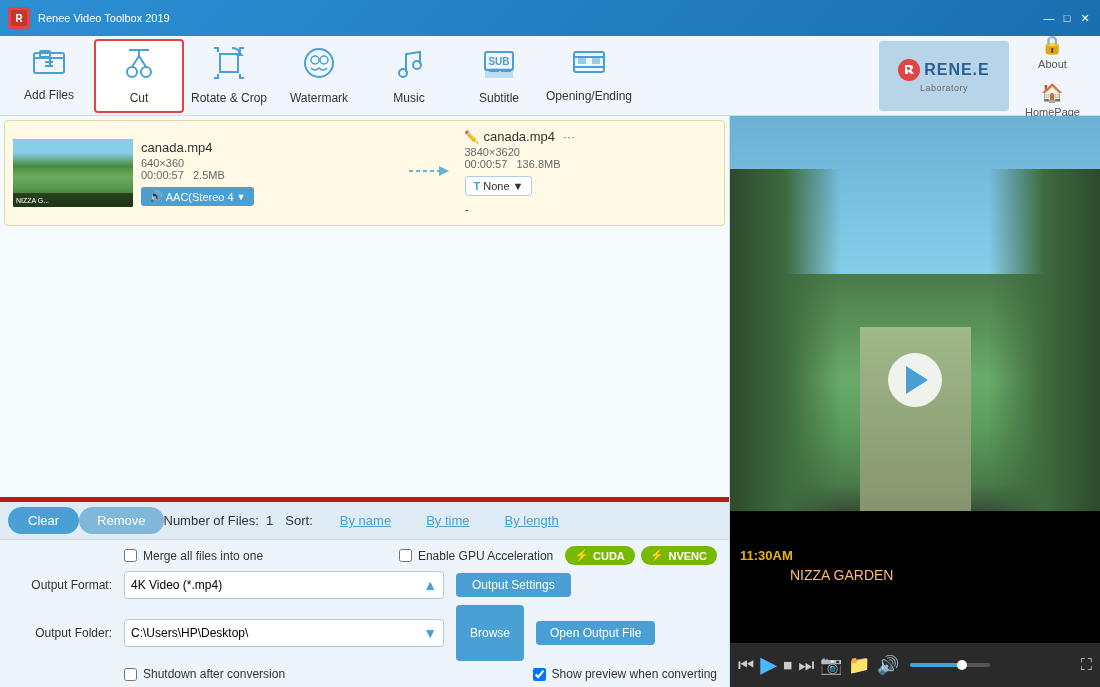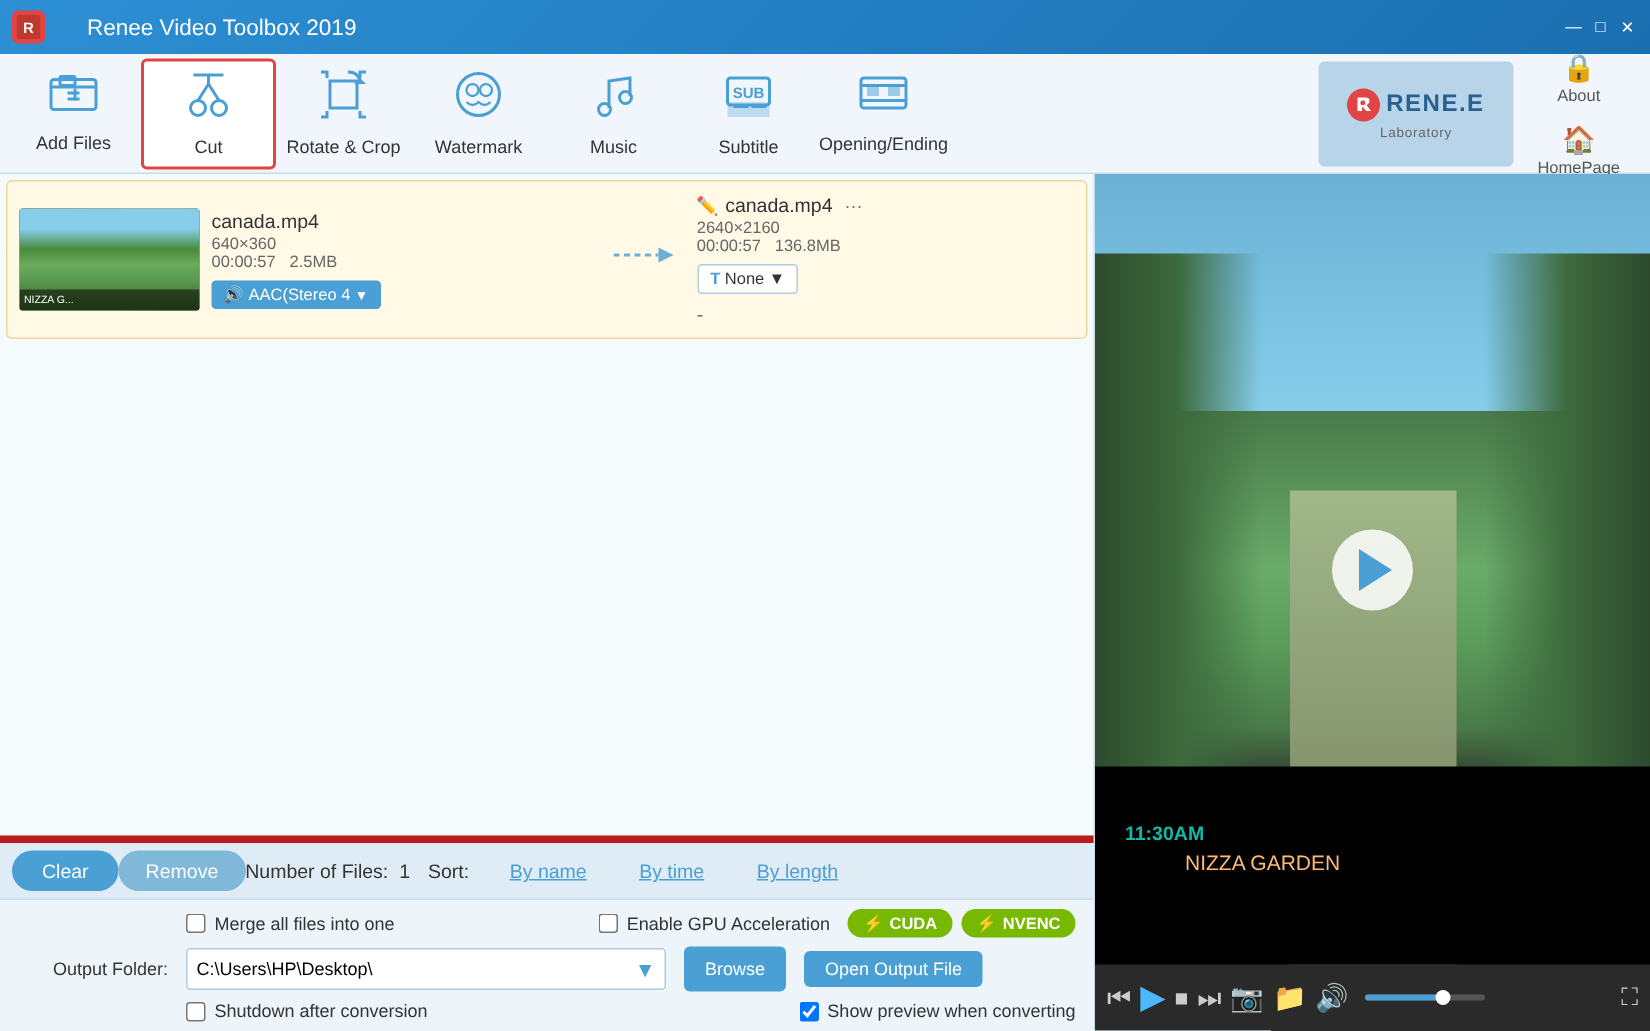--- a/index.html
+++ b/index.html
@@ -16,21 +16,21 @@
       user-select: none;
     }
     .title-bar-logo {
       width: 22px; height: 22px;
       background: #e04444;
       border-radius: 4px;
       display: flex; align-items: center; justify-content: center;
       margin-right: 8px;
       font-size: 11px; color: white; font-weight: bold;
     }
-    .title-bar-title { font-size: 15px; flex: 1; margin-left: 20px; }
+    .title-bar-title { font-size: 11px; flex: 1; }
     .title-bar-controls { display: flex; gap: 4px; }
     .title-bar-controls span {
       width: 14px; height: 14px;
       border-radius: 2px;
       display: flex; align-items: center; justify-content: center;
       cursor: pointer; font-size: 11px; color: white;
     }
 
     
     .toolbar {
@@ -217,21 +217,21 @@
       border-radius: 4px;
       padding: 5px 16px;
       font-size: 12px;
       cursor: pointer;
     }
     .btn-browse {
       background: #4a9fd4;
       color: white;
       border: none;
       border-radius: 4px;
-      padding: 8px 14px;
+      padding: 21px 14px;
       font-size: 12px;
       cursor: pointer;
     }
     .btn-open-output {
       background: #4a9fd4;
       color: white;
       border: none;
       border-radius: 4px;
       padding: 5px 14px;
       font-size: 12px;
@@ -269,22 +269,22 @@
       position: relative;
       display: flex; align-items: center; justify-content: center;
     }
     .video-bg {
       width: 100%; height: 100%;
       background: linear-gradient(180deg, #2d3a2d 0%, #3d5a3d 15%, #4a7a4a 30%, #6aab6a 50%, #5a9a5a 60%, #4a7a4a 70%, #222 80%, #000 100%);
       position: absolute; top: 0; left: 0;
     }
     .video-overlay-text {
       position: absolute;
-      bottom: 80px; left: 20px;
-      color: #14b8a6;
+      bottom: 80px; left: 10px;
+      color: #eab308;
       font-size: 13px;
       font-weight: bold;
       text-shadow: 1px 1px 3px black;
     }
     .video-overlay-text2 {
       position: absolute;
       bottom: 60px; left: 20px;
       color: #fdba74;
       font-size: 14px;
       font-weight: normal;
@@ -543,21 +543,21 @@
           </svg>
         </div>
 
         <div class="file-output">
           <div class="file-output-name">
             <span style="color:#4a9fd4; font-size:12px;">✏️</span>
             <span>canada.mp4</span>
             <span class="file-output-more">···</span>
           </div>
           <div class="file-output-dim">
-            <span>2640×2160</span>
+            <span>3840×3620</span>
           </div>
           <div class="file-output-dim">
             <span>00:00:57</span>
             &nbsp;
             <span>136.8MB</span>
           </div>
           <div class="file-dropdowns">
             <button class="dropdown-btn2">
               <span style="color:#4a9fd4; font-weight:bold;">T</span>
               <span>None</span>
@@ -602,20 +602,28 @@
             <span>⚡</span>
             <span>CUDA</span>
           </div>
           <div class="gpu-badge nvenc">
             <span>⚡</span>
             <span>NVENC</span>
           </div>
         </div>
       </div>
 
+      <div class="settings-row">
+        <span class="settings-label">Output Format:</span>
+        <div class="settings-select" style="flex:1; max-width:320px;">
+          <span>4K Video (*.mp4)</span>
+          <span class="settings-select-arrow">▲</span>
+        </div>
+        <button class="btn-settings">Output Settings</button>
+      </div>
 
       <div class="settings-row">
         <span class="settings-label">Output Folder:</span>
         <div class="settings-select" style="flex:1; max-width:320px;">
           <span>C:\Users\HP\Desktop\</span>
           <span class="settings-select-arrow">▼</span>
         </div>
         <button class="btn-browse">Browse</button>
         <button class="btn-open-output">Open Output File</button>
       </div>

